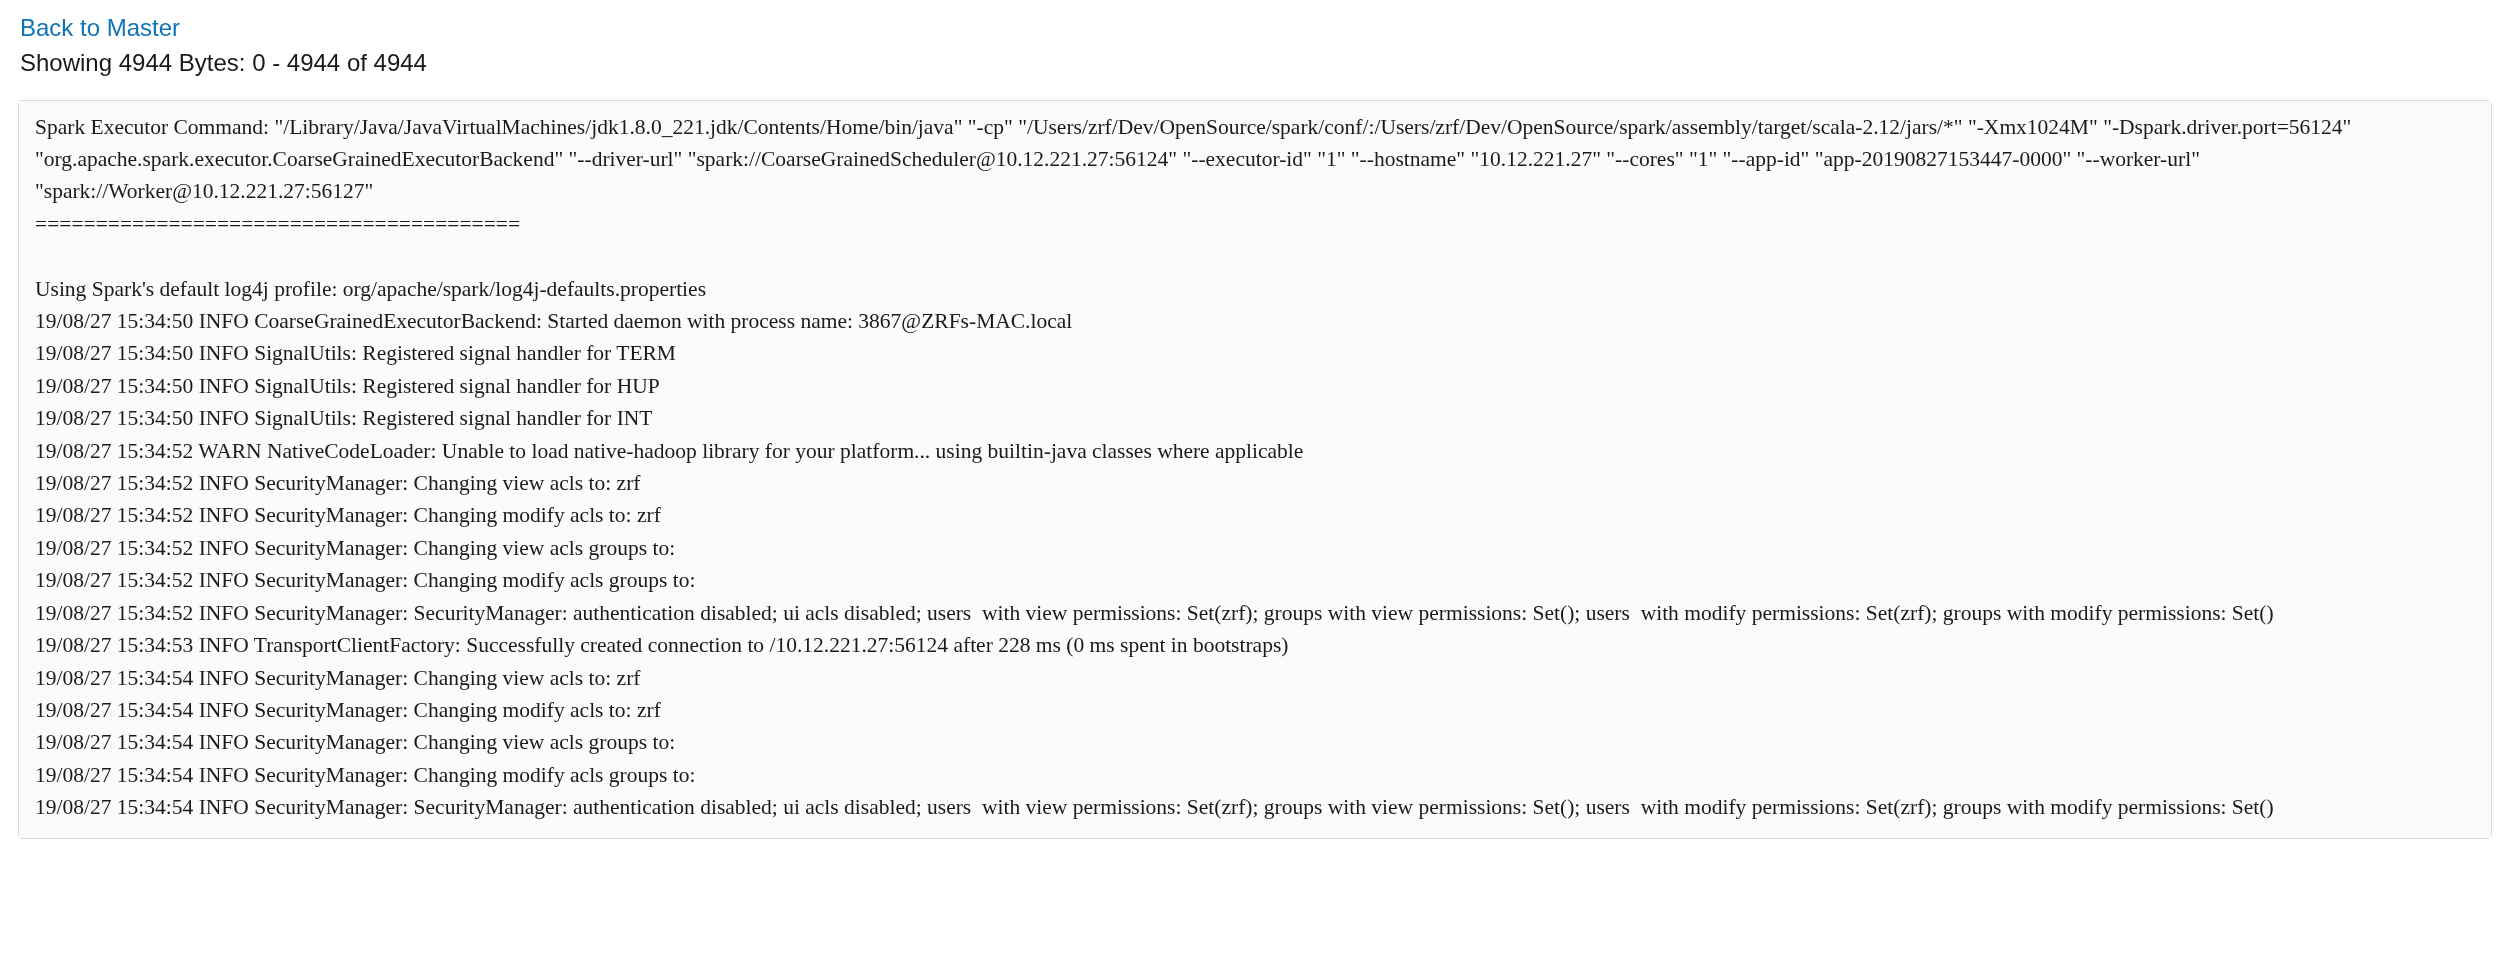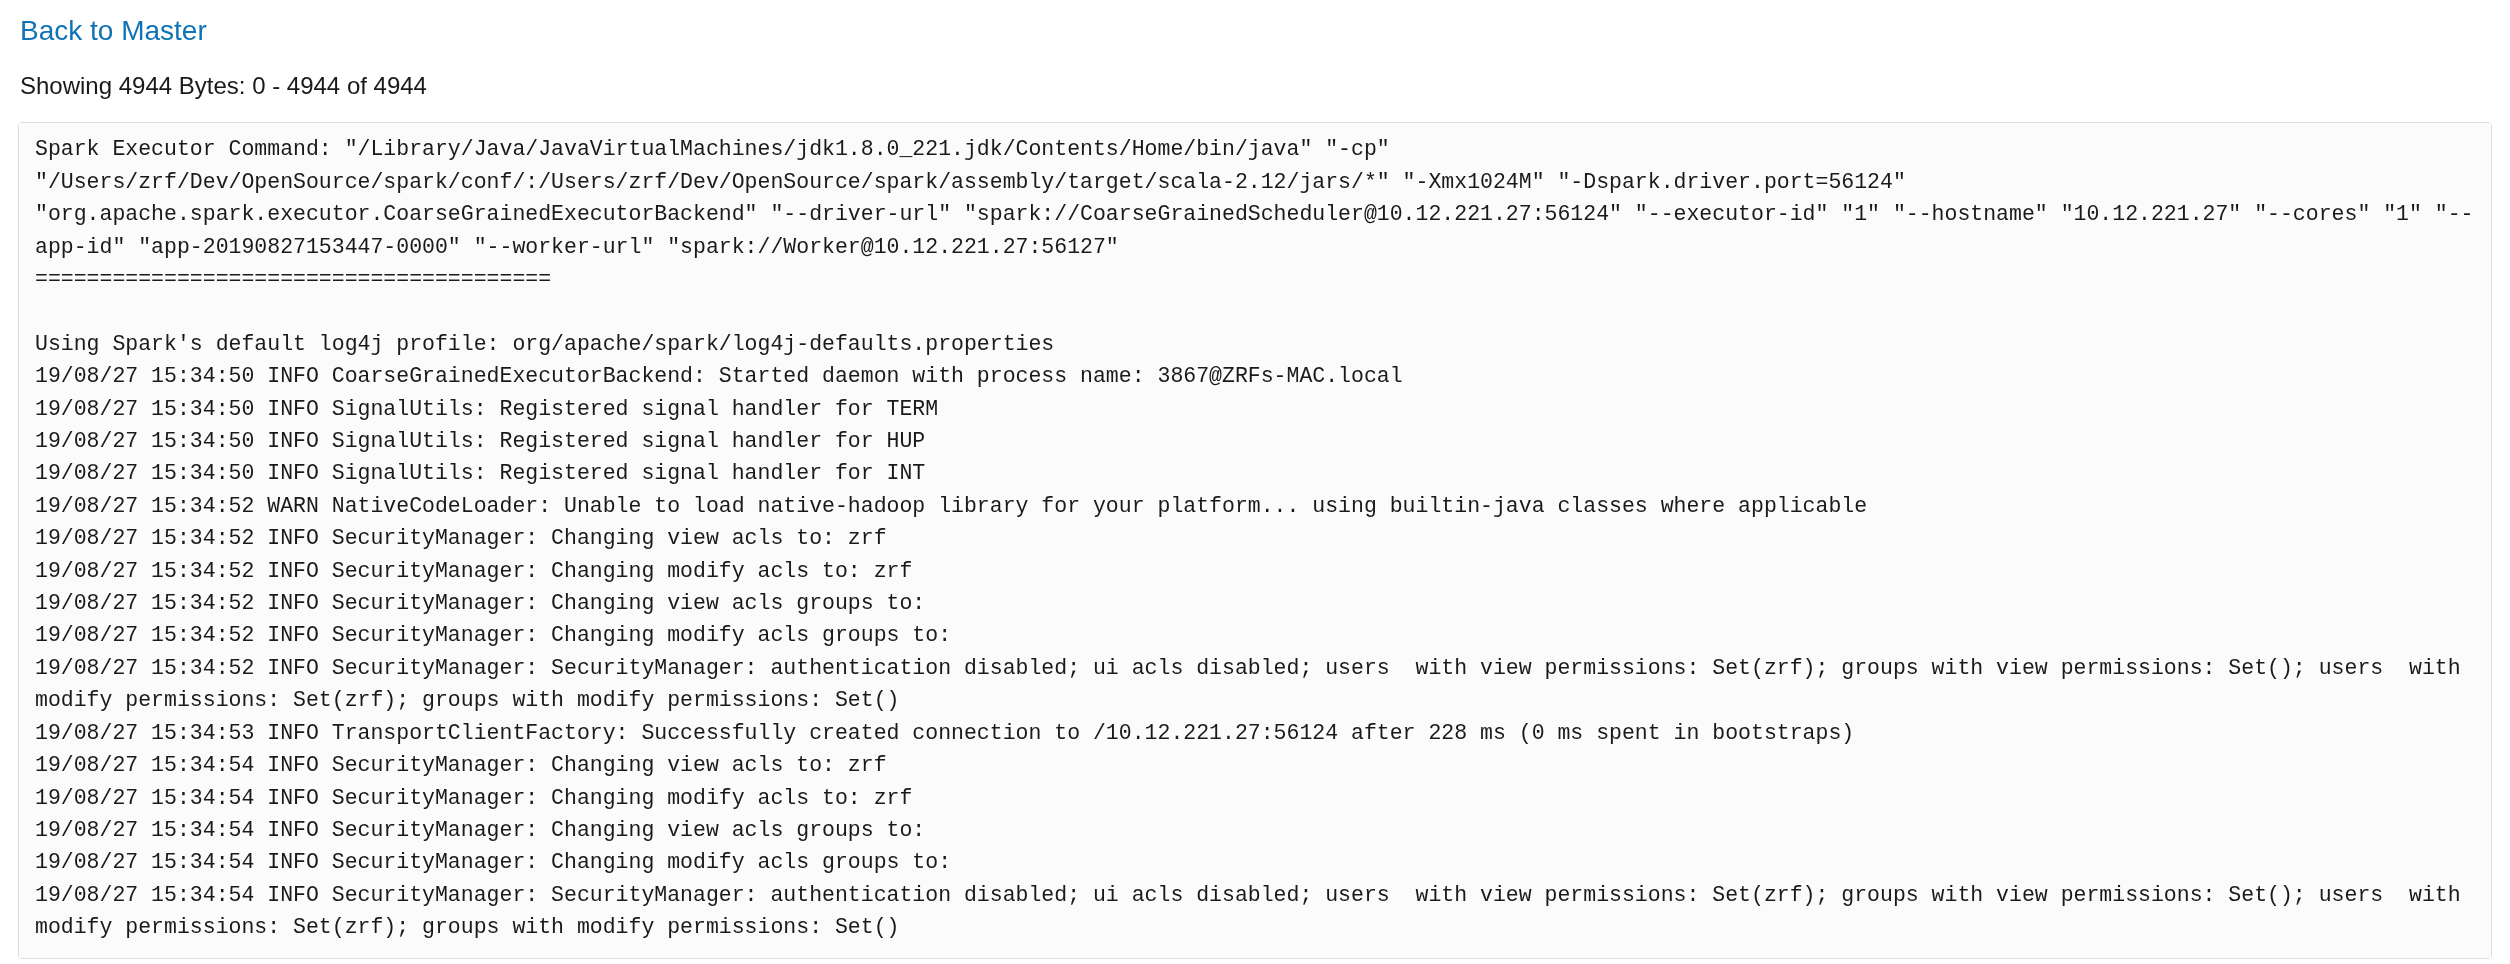--- a/index.html
+++ b/index.html
@@ -13,30 +13,30 @@
     min-height: 964px;
     -webkit-font-smoothing: antialiased;
   }
   .page {
     padding: 14px 18px 0 18px;
     box-sizing: border-box;
   }
   .back-link {
     display: inline-block;
     color: #0f73b5;
-    font-size: 28px;
+    font-size: 24px;
     line-height: 1.2;
     text-decoration: none;
     cursor: pointer;
     margin: 0 0 2px 2px;
   }
   .showing-line {
     font-size: 24px;
     color: #1a1a1a;
-    margin: 22px 0 0 2px;
+    margin: 4px 0 0 2px;
     line-height: 1.2;
   }
   .log-panel {
     margin-top: 22px;
     border: 1px solid #dcdcdc;
     border-radius: 4px;
     background: #ffffff;
     box-sizing: border-box;
   }
   .log-panel-header {
@@ -50,21 +50,21 @@
     line-height: 1.2;
   }
   .log-body {
     background: #fbfbfb;
     padding: 10px 16px 14px 16px;
     box-sizing: border-box;
     overflow: hidden;
   }
   .log-pre {
     margin: 0;
-    font-family: Liberation Mono, monospace;
+    font-family: Liberation Serif, serif;
     font-size: 21.5px;
     line-height: 32.4px;
     color: #1a1a1a;
     white-space: pre-wrap;
     word-break: break-word;
   }
 </style>
 </head>
 <body>
 

